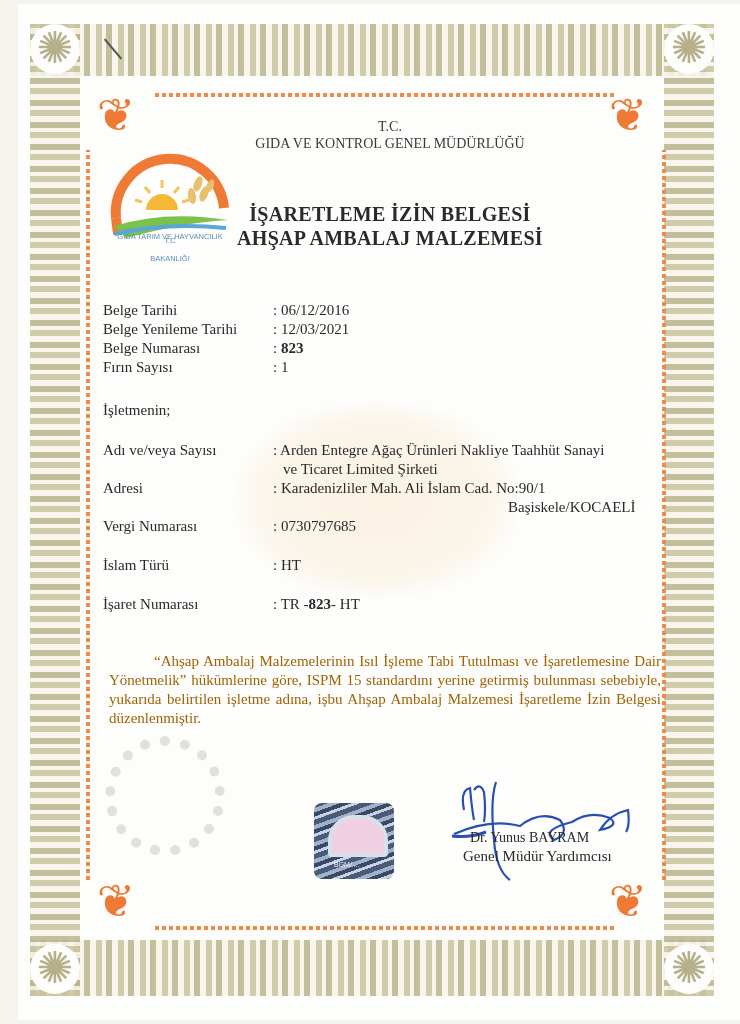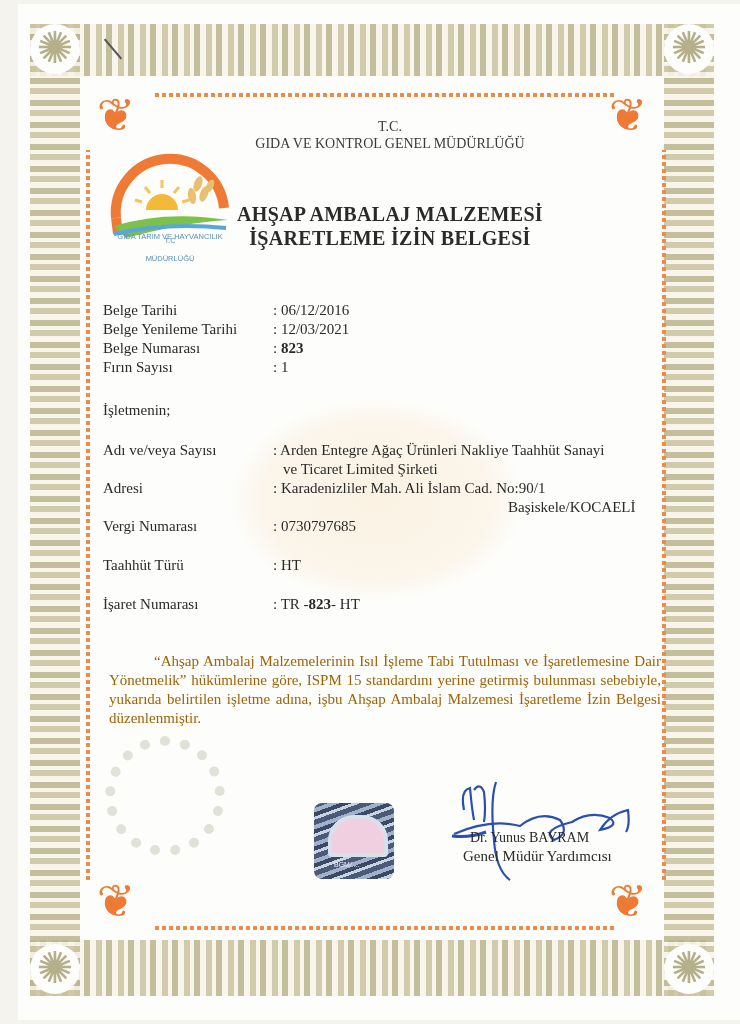--- a/index.html
+++ b/index.html
@@ -97,31 +97,31 @@
       <ellipse cx="92" cy="36" rx="4" ry="8" transform="rotate(20 92 36)"></ellipse>
       <ellipse cx="98" cy="46" rx="4" ry="8" transform="rotate(20 98 46)"></ellipse>
       <ellipse cx="86" cy="48" rx="4" ry="8" transform="rotate(-10 86 48)"></ellipse>
       <ellipse cx="104" cy="38" rx="3.5" ry="7" transform="rotate(25 104 38)"></ellipse>
     </g>
     <path d="M8 78 Q60 62 122 72 Q80 74 20 90 Z" fill="#7cc24a"></path>
     <path d="M8 86 Q60 74 120 80" fill="none" stroke="#5aa6d8" stroke-width="4"></path>
   </svg>
   <div class="logo-text" style="top:88px;">T.C</div>
   <div class="logo-text" style="top:84px;">GIDA TARIM VE HAYVANCILIK</div>
-  <div class="logo-text" style="top:106px;">MÜDÜRLÜĞÜ</div>
+  <div class="logo-text" style="top:106px;">BAKANLIĞI</div>
 </div>
 
 <div class="header">
   <div>T.C.</div>
   <div>GIDA VE KONTROL GENEL MÜDÜRLÜĞÜ</div>
 </div>
 
 <div class="title">
+  <div>İŞARETLEME İZİN BELGESİ</div>
   <div>AHŞAP AMBALAJ MALZEMESİ</div>
-  <div>İŞARETLEME İZİN BELGESİ</div>
 </div>
 
 <div class="row" style="top:301px;">
   <span class="lbl">Belge Tarihi</span>
   <span class="val">: 06/12/2016</span>
 </div>
 <div class="row" style="top:320px;">
   <span class="lbl">Belge Yenileme Tarihi</span>
   <span class="val">: 12/03/2021</span>
 </div>
@@ -151,21 +151,21 @@
 </div>
 <div class="row" style="top:498px; left:508px;">
   <span class="lbl">Başiskele/KOCAELİ</span>
 </div>
 
 <div class="row" style="top:517px;">
   <span class="lbl">Vergi Numarası</span>
   <span class="val">: 0730797685</span>
 </div>
 <div class="row" style="top:556px;">
-  <span class="lbl">Taahhüt Türü</span>
+  <span class="lbl">İslam Türü</span>
   <span class="val">: HT</span>
 </div>
 <div class="row" style="top:595px;">
   <span class="lbl">İşaret Numarası</span>
   <span class="val"><span>: TR -</span><b>823</b><span>- HT</span></span>
 </div>
 
 <div class="paragraph">“Ahşap Ambalaj Malzemelerinin Isıl İşleme Tabi Tutulması ve İşaretlemesine Dair Yönetmelik” hükümlerine göre, ISPM 15 standardını yerine getirmiş bulunması sebebiyle, yukarıda belirtilen işletme adına, işbu Ahşap Ambalaj Malzemesi İşaretleme İzin Belgesi düzenlenmiştir.</div>
 
 <div class="hologram">

